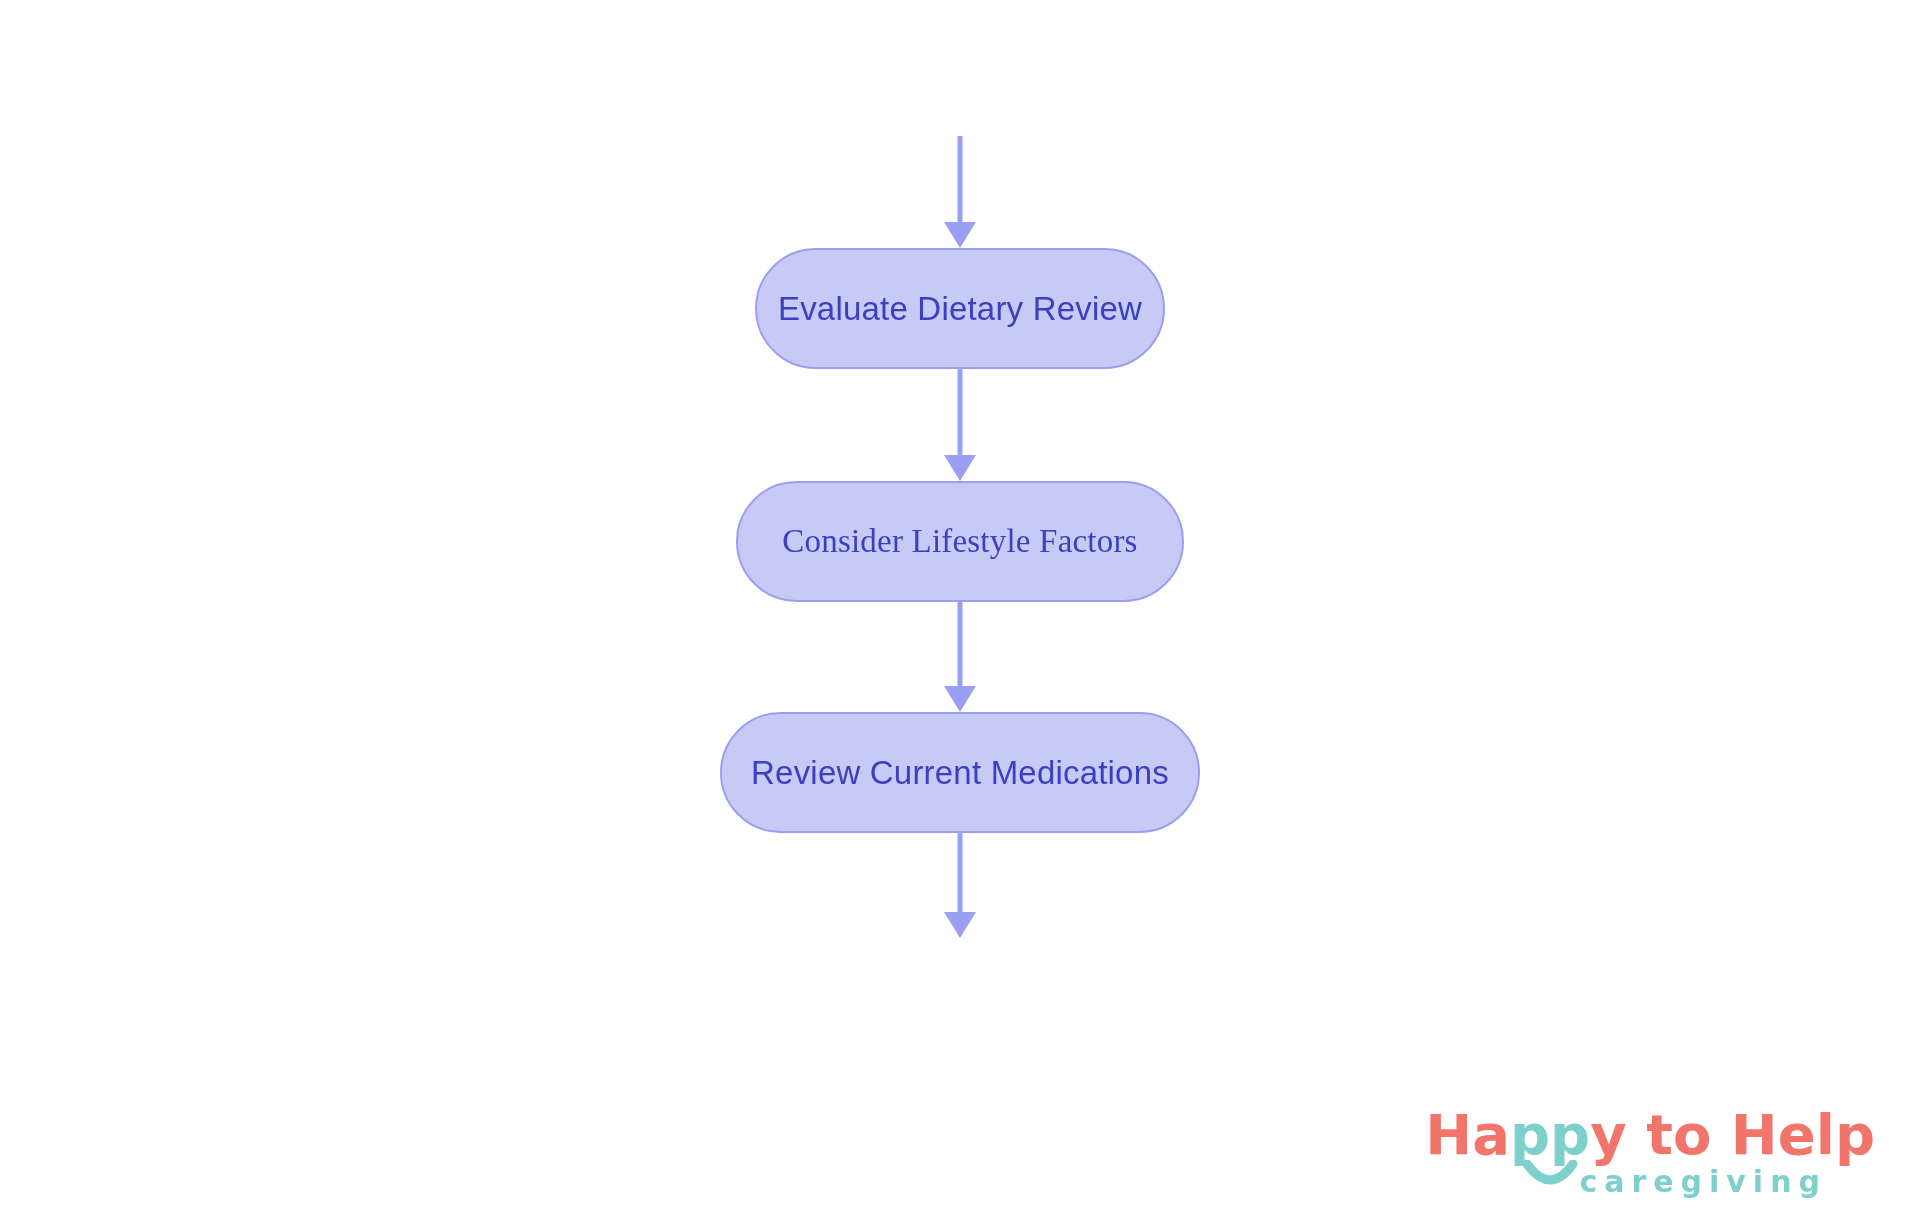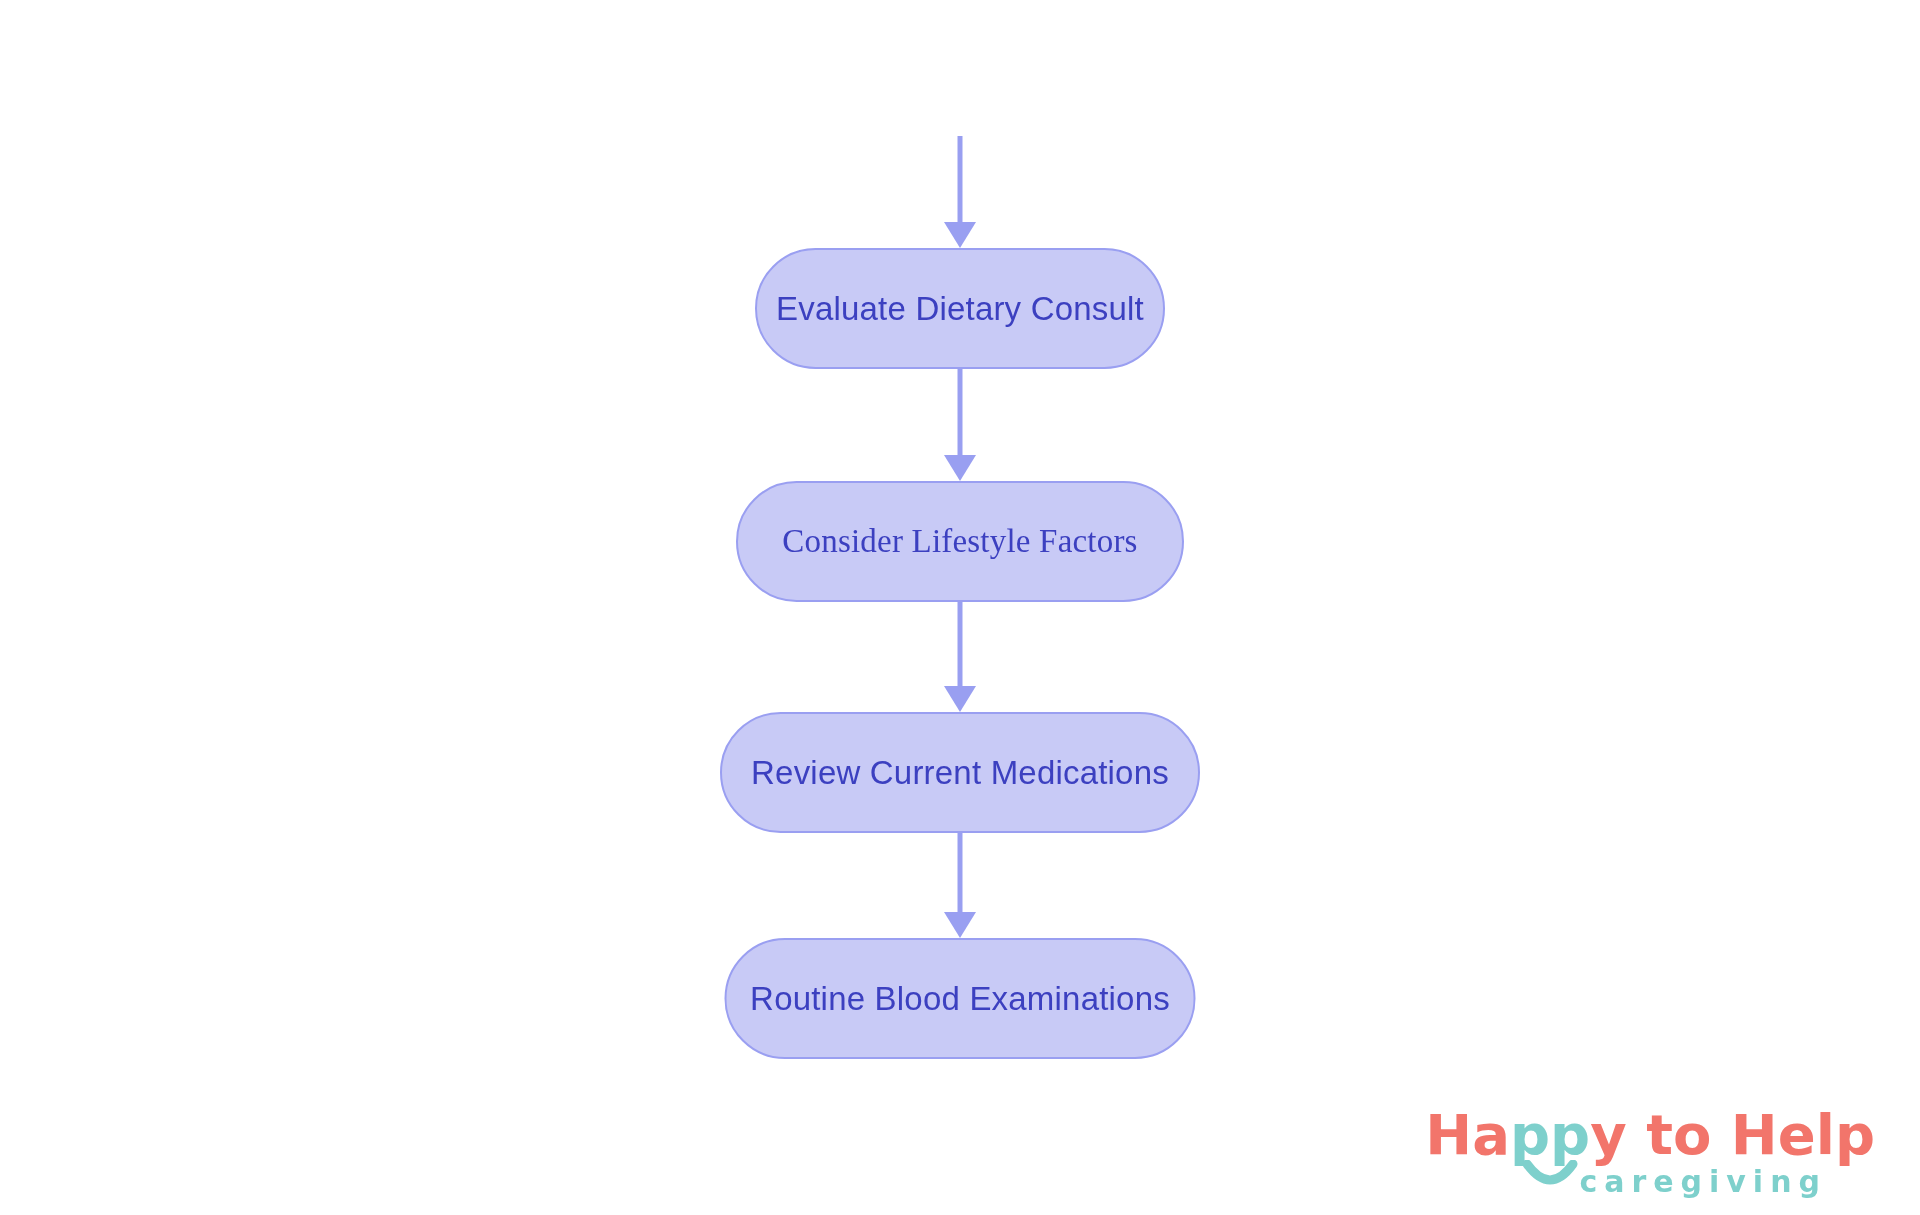--- a/index.html
+++ b/index.html
@@ -98,30 +98,27 @@
     padding-right: 48px;
     white-space: nowrap;
   }
 </style>
 </head>
 <body>
 
 <div class="stage">
 
   <div class="node node-1">
-    <span>Evaluate Dietary Consult</span>
+    <span>Evaluate Dietary Review</span>
   </div>
   <div class="node node-2">
     <span>Consider Lifestyle Factors</span>
   </div>
   <div class="node node-3">
     <span>Review Current Medications</span>
-  </div>
-  <div class="node node-4">
-    <span>Routine Blood Examinations</span>
   </div>
 
   <div class="arrow-line a1-line"></div>
   <div class="arrow-head a1-head"></div>
   <div class="arrow-line a2-line"></div>
   <div class="arrow-head a2-head"></div>
   <div class="arrow-line a3-line"></div>
   <div class="arrow-head a3-head"></div>
   <div class="arrow-line a4-line"></div>
   <div class="arrow-head a4-head"></div>

